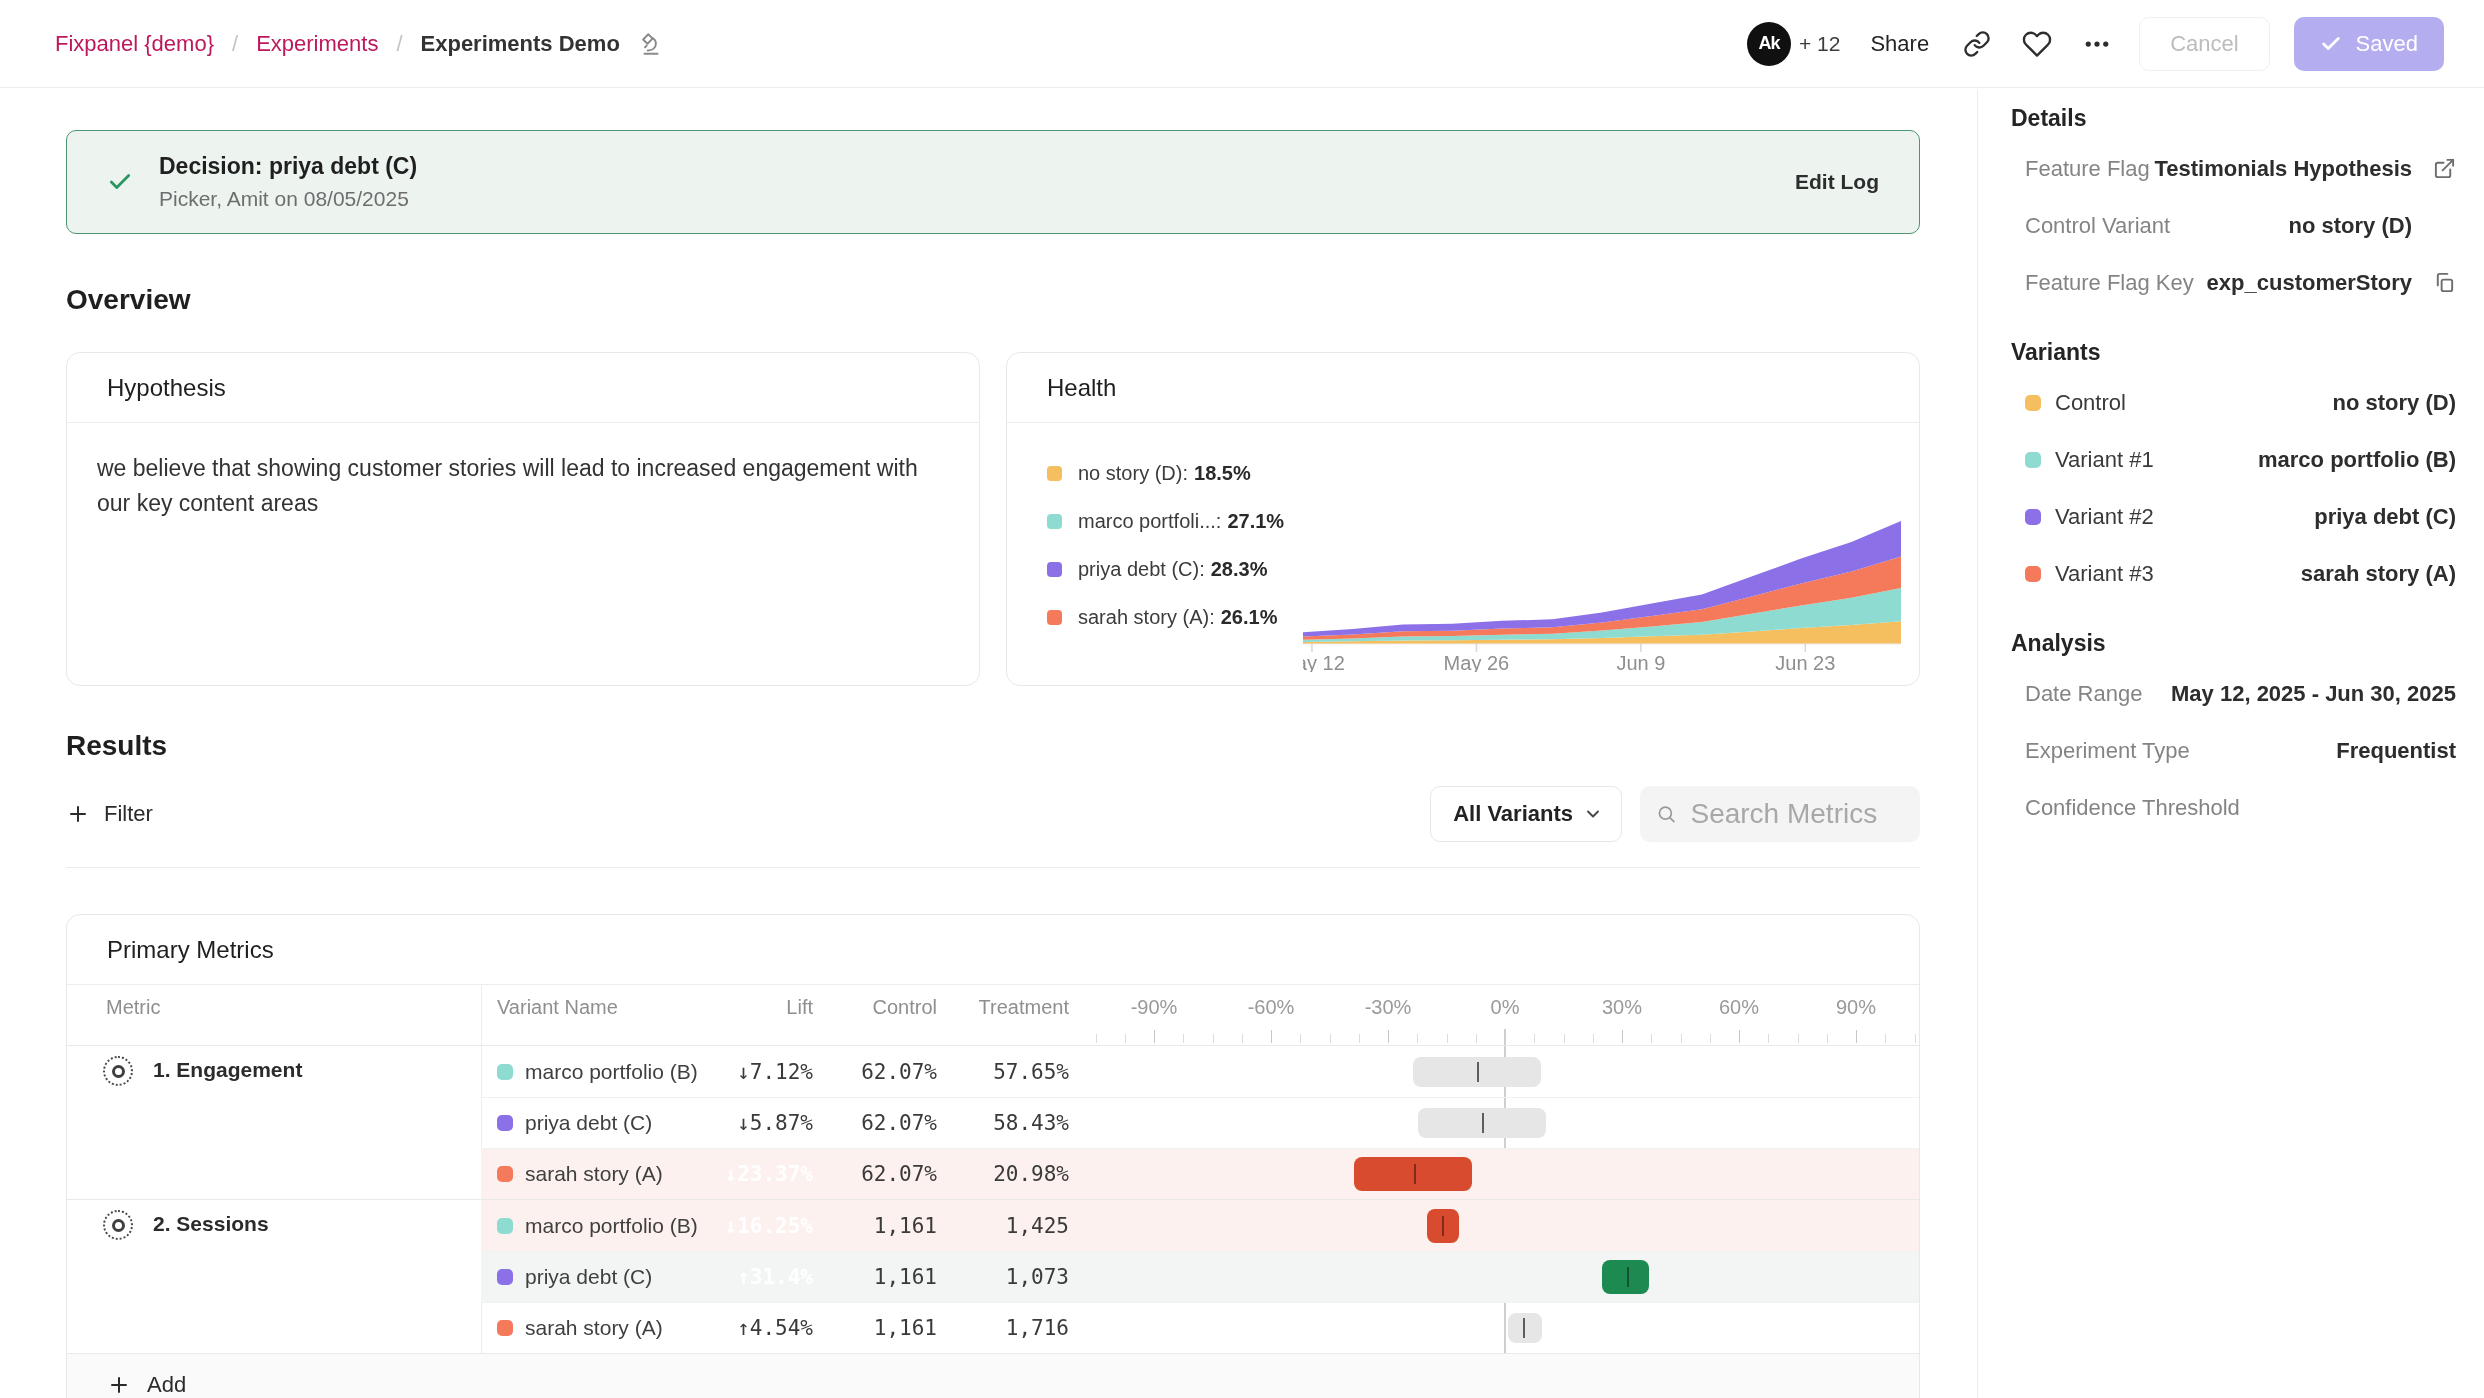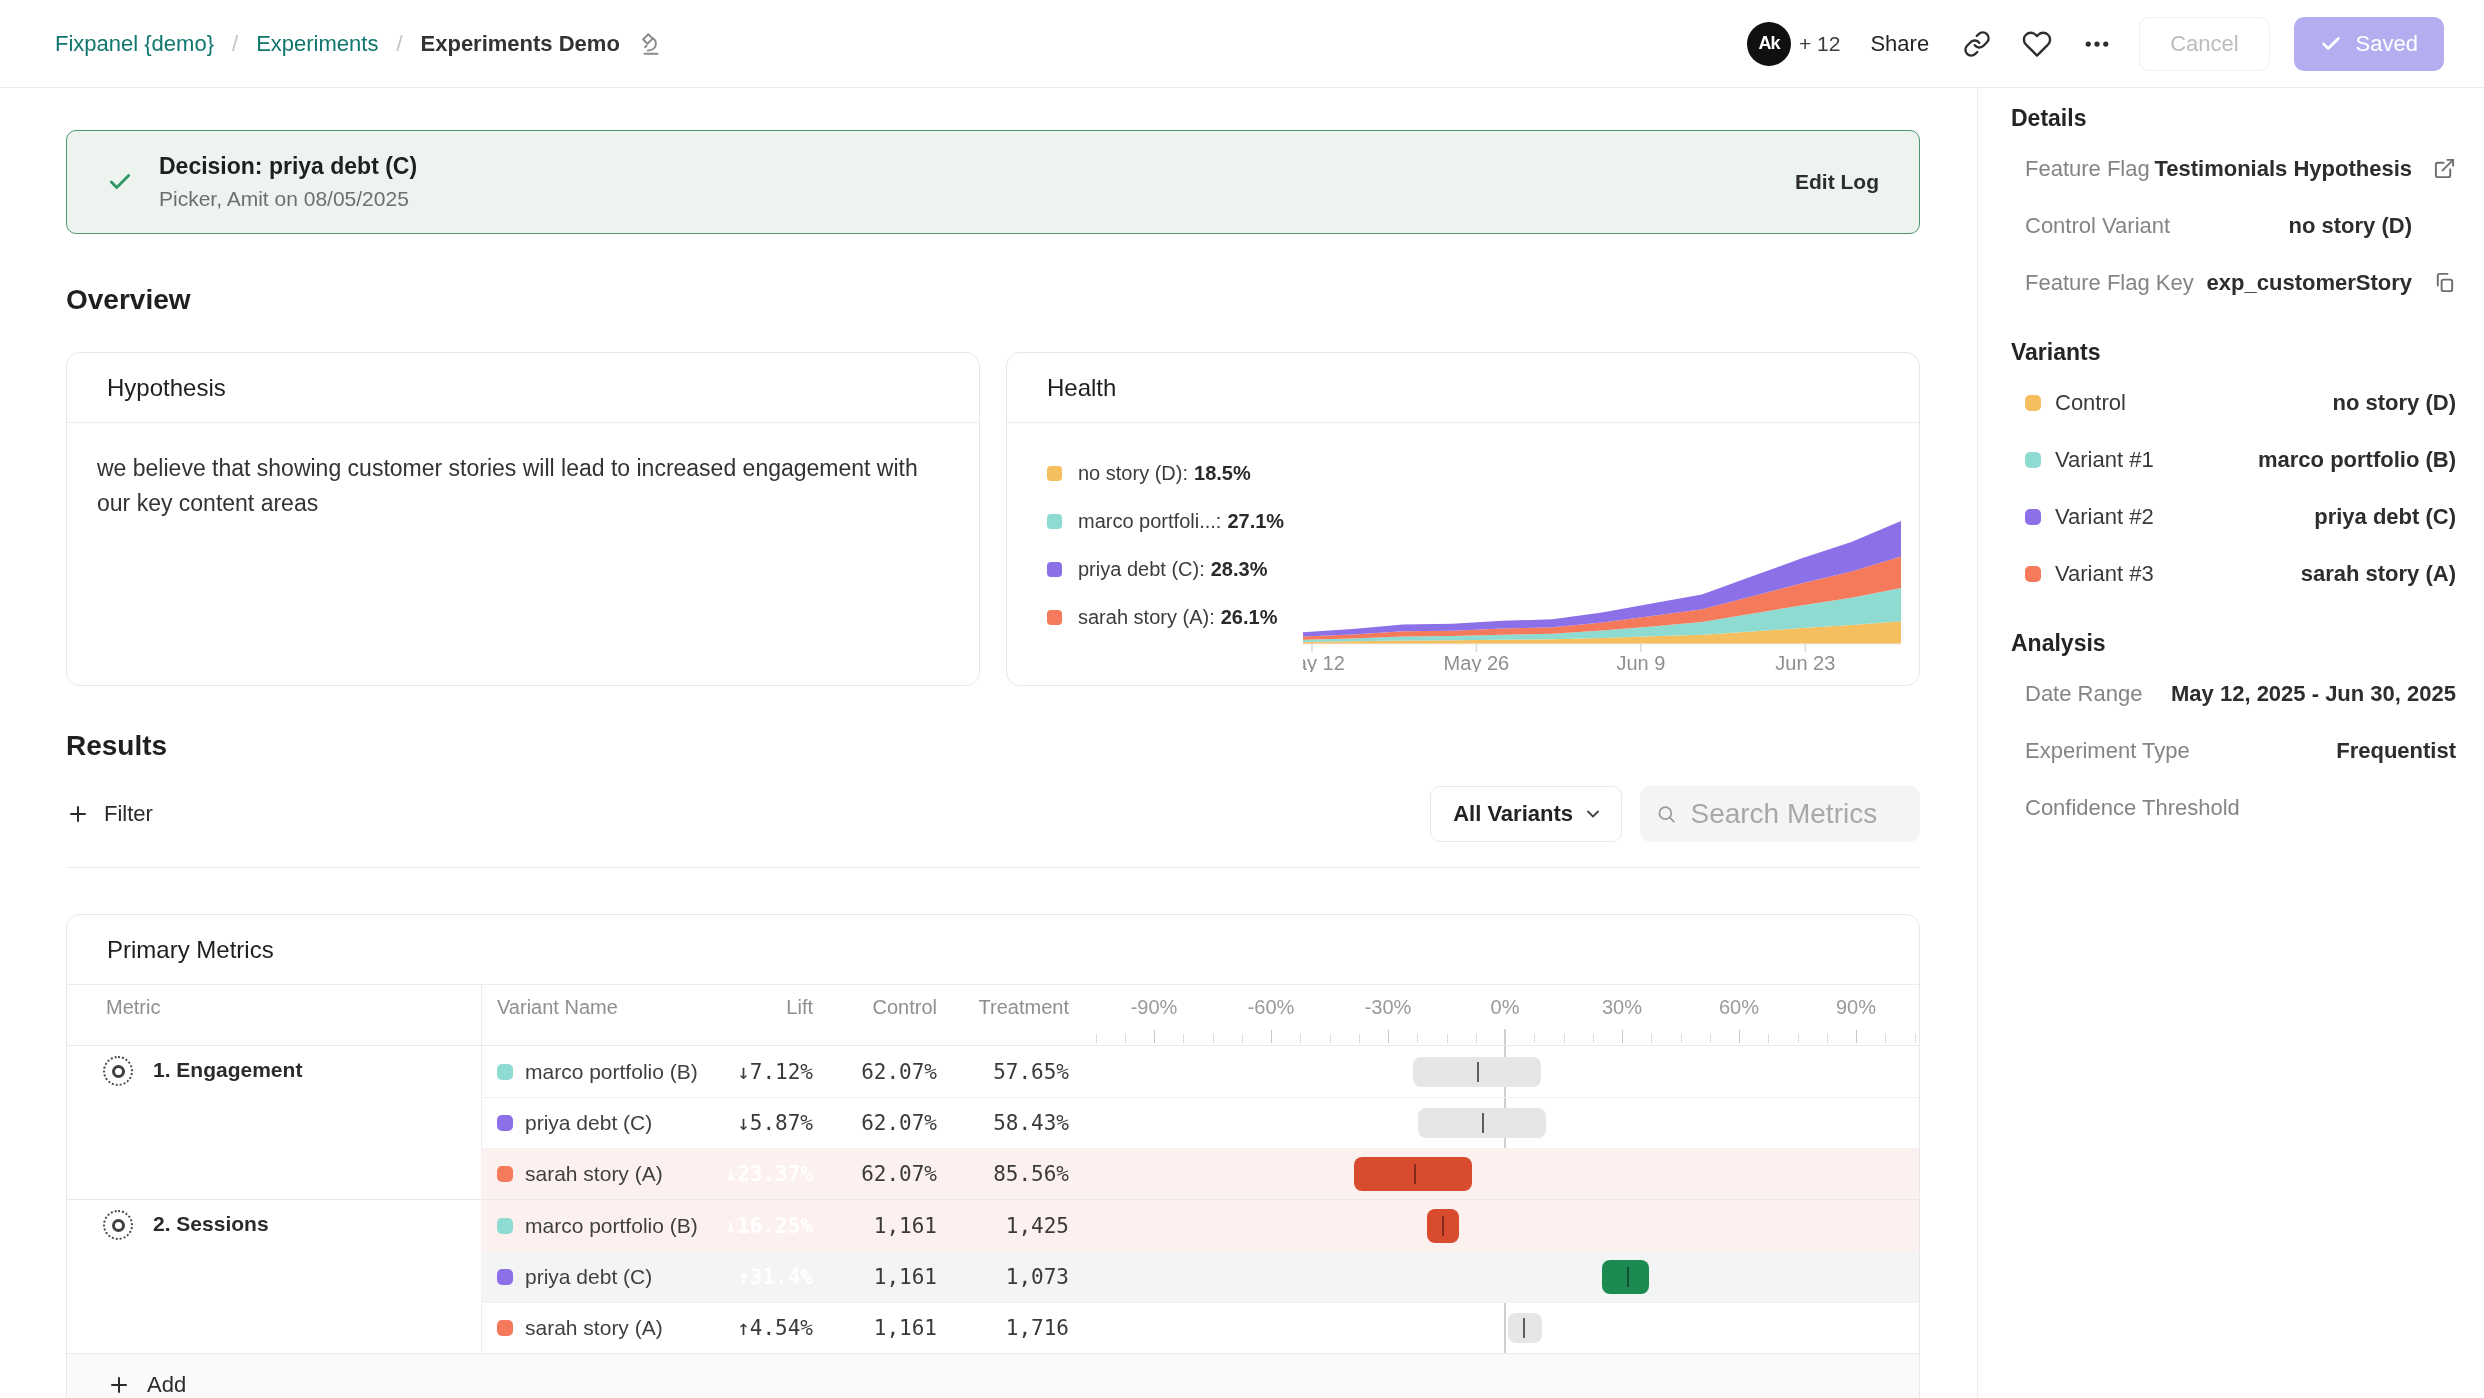--- a/index.html
+++ b/index.html
@@ -3,21 +3,21 @@
 <meta charset="utf-8">
 <style>
   html,body{margin:0;padding:0}
   body{width:2484px;height:1398px;overflow:hidden;position:relative;background:#fff;
        font-family:"Liberation Sans",sans-serif;color:#2f2f2f;-webkit-font-smoothing:antialiased}
   svg{display:block}
   
   .topbar{position:absolute;top:0;left:0;right:0;height:88px;border-bottom:1px solid #ececec;
           display:flex;align-items:center;padding:0 40px 0 55px;box-sizing:border-box;background:#fff;z-index:5}
   .breadcrumb{display:flex;align-items:center;gap:18px;font-size:22px}
-  .crumb.dim{color:#0f766e;cursor:pointer}
+  .crumb.dim{color:#be185d;cursor:pointer}
   .crumb.cur{color:#333;font-weight:600}
   .sep{color:#c4c4c4}
   .topbar-right{margin-left:auto;display:flex;align-items:center;gap:24px}
   .collab{display:flex;align-items:center;gap:8px}
   .avatar{width:44px;height:44px;border-radius:50%;background:#101010;color:#fff;display:flex;
           align-items:center;justify-content:center;font-weight:bold;font-size:18px;letter-spacing:-1px}
   .plus{color:#3c3c3c;font-size:21px}
   .share{border:none;background:none;font-size:22px;font-weight:400;color:#242424;cursor:pointer;font-family:inherit}
   .icon-btn{display:flex;align-items:center;justify-content:center;width:36px;height:36px;cursor:pointer}
   .btn-cancel{height:54px;padding:0 30px;border:1px solid #f0f0f0;border-radius:10px;background:#fff;
@@ -352,21 +352,21 @@
                 <div class="mean" style="left: 399.107px;"></div>
               </div>
               <div class="cell c-variant t-red bt">
                 <span class="v-chip" style="background: rgb(245, 121, 91);"></span>
                 <span>sarah story (A)</span>
               </div>
               <div class="cell c-lift mono t-red bt lift-negative">
                 <span>↓23.37%</span>
               </div>
               <div class="cell c-control mono t-red bt">62.07%</div>
-              <div class="cell c-treatment mono t-red bt">85.56%</div>
+              <div class="cell c-treatment mono t-red bt">20.98%</div>
               <div class="cell c-ci t-red bt">
                 <div class="bar neg" style="left: 271.07px; width: 117.78px;"></div>
                 <div class="mean ondark" style="left: 330.857px;"></div>
               </div>
             </div>
             <div class="group">
               <div class="metric-cell" style="grid-row: 1 / span 3;">
                 <span class="goal"></span>
                 <span class="metric-name">2. Sessions</span>
               </div>

